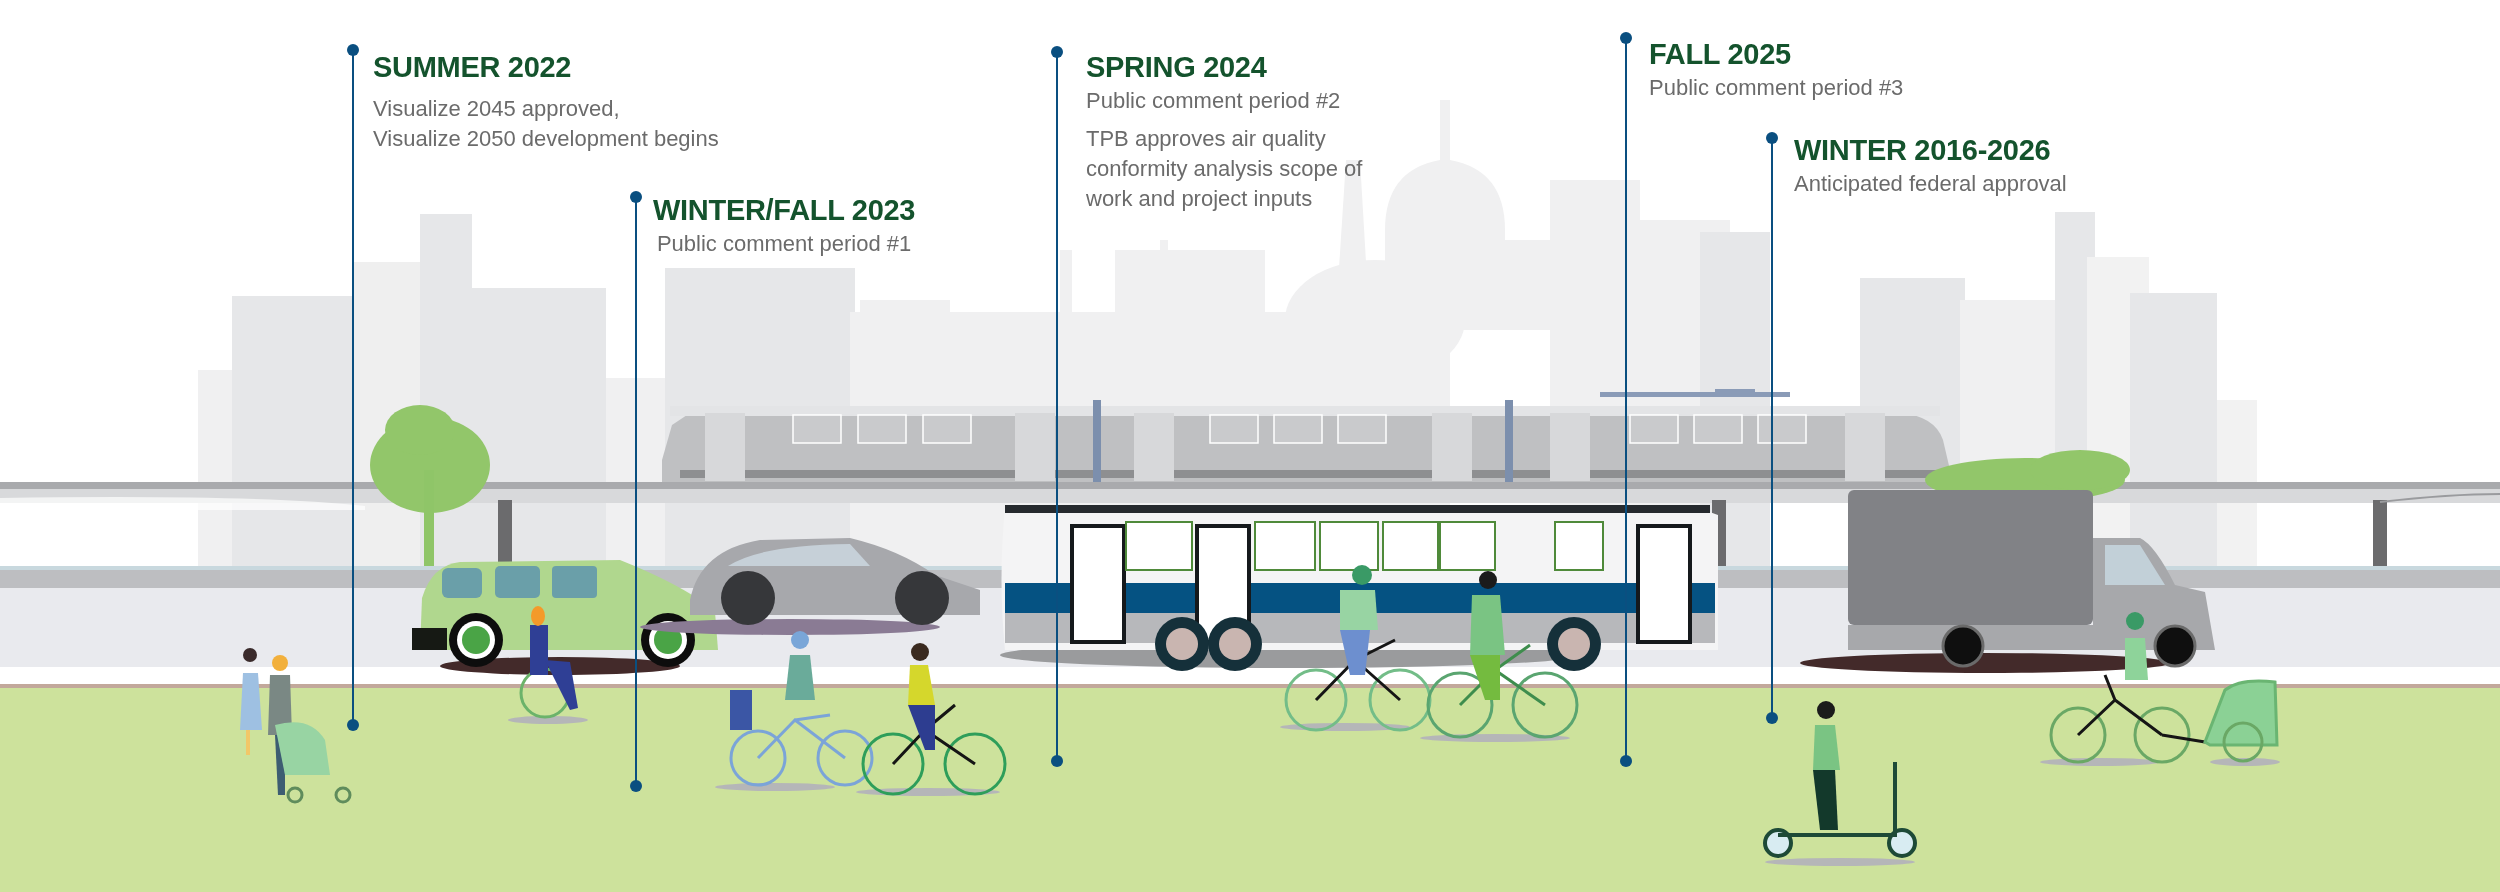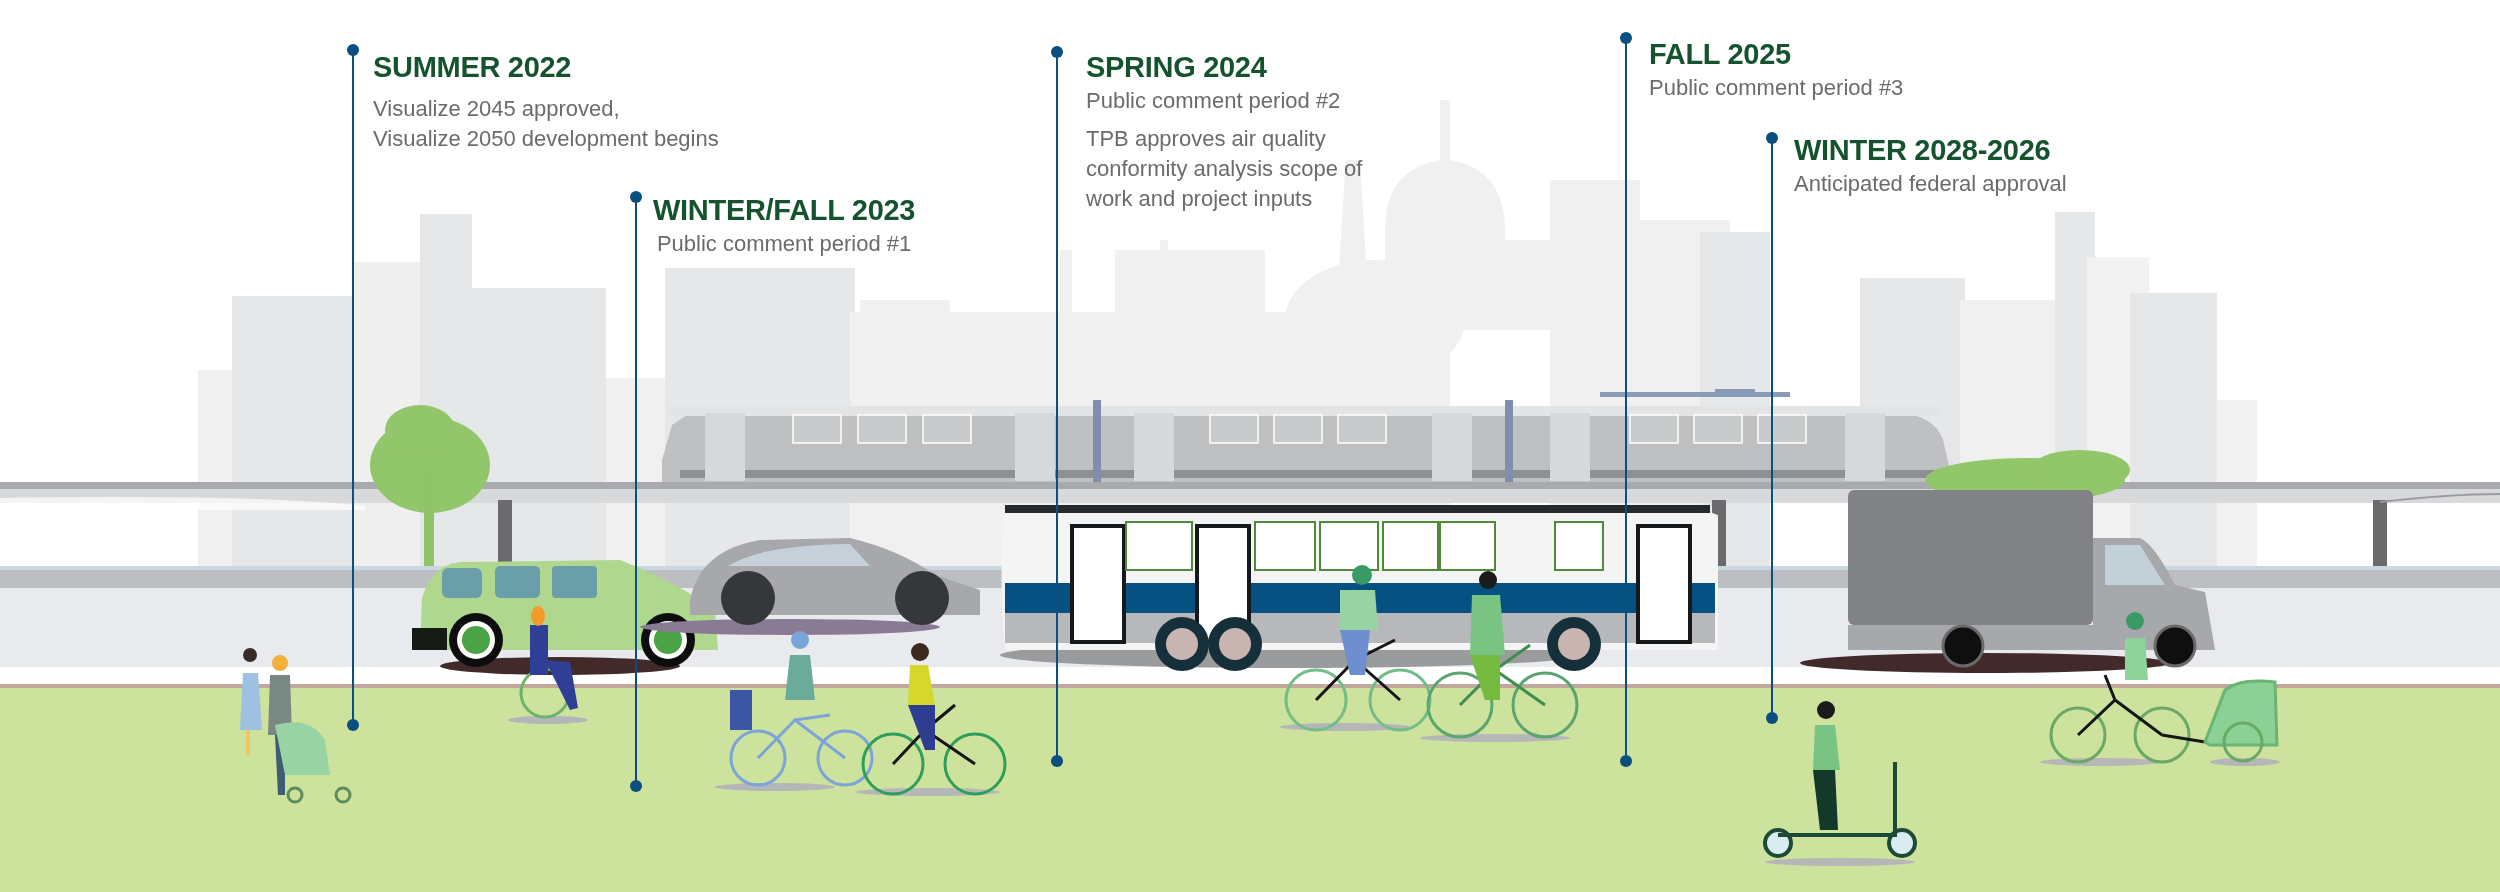--- a/index.html
+++ b/index.html
@@ -296,17 +296,17 @@
       <div class="tl-title">FALL 2025</div>
       <div class="tl-desc" style="margin-top:2px;">Public comment period #3</div>
     </div>
   </div>
 
   <div>
     <div class="tl-line" style="left:1771px; top:137px; height:582px;"></div>
     <div class="tl-dot" style="left:1766px; top:132px;"></div>
     <div class="tl-dot" style="left:1766px; top:712px;"></div>
     <div class="tl-label" style="left:1794px; top:133px;">
-      <div class="tl-title">WINTER 2028-2026</div>
+      <div class="tl-title">WINTER 2016-2026</div>
       <div class="tl-desc" style="margin-top:2px;">Anticipated federal approval</div>
     </div>
   </div>
 </div>
 
 </body></html>

